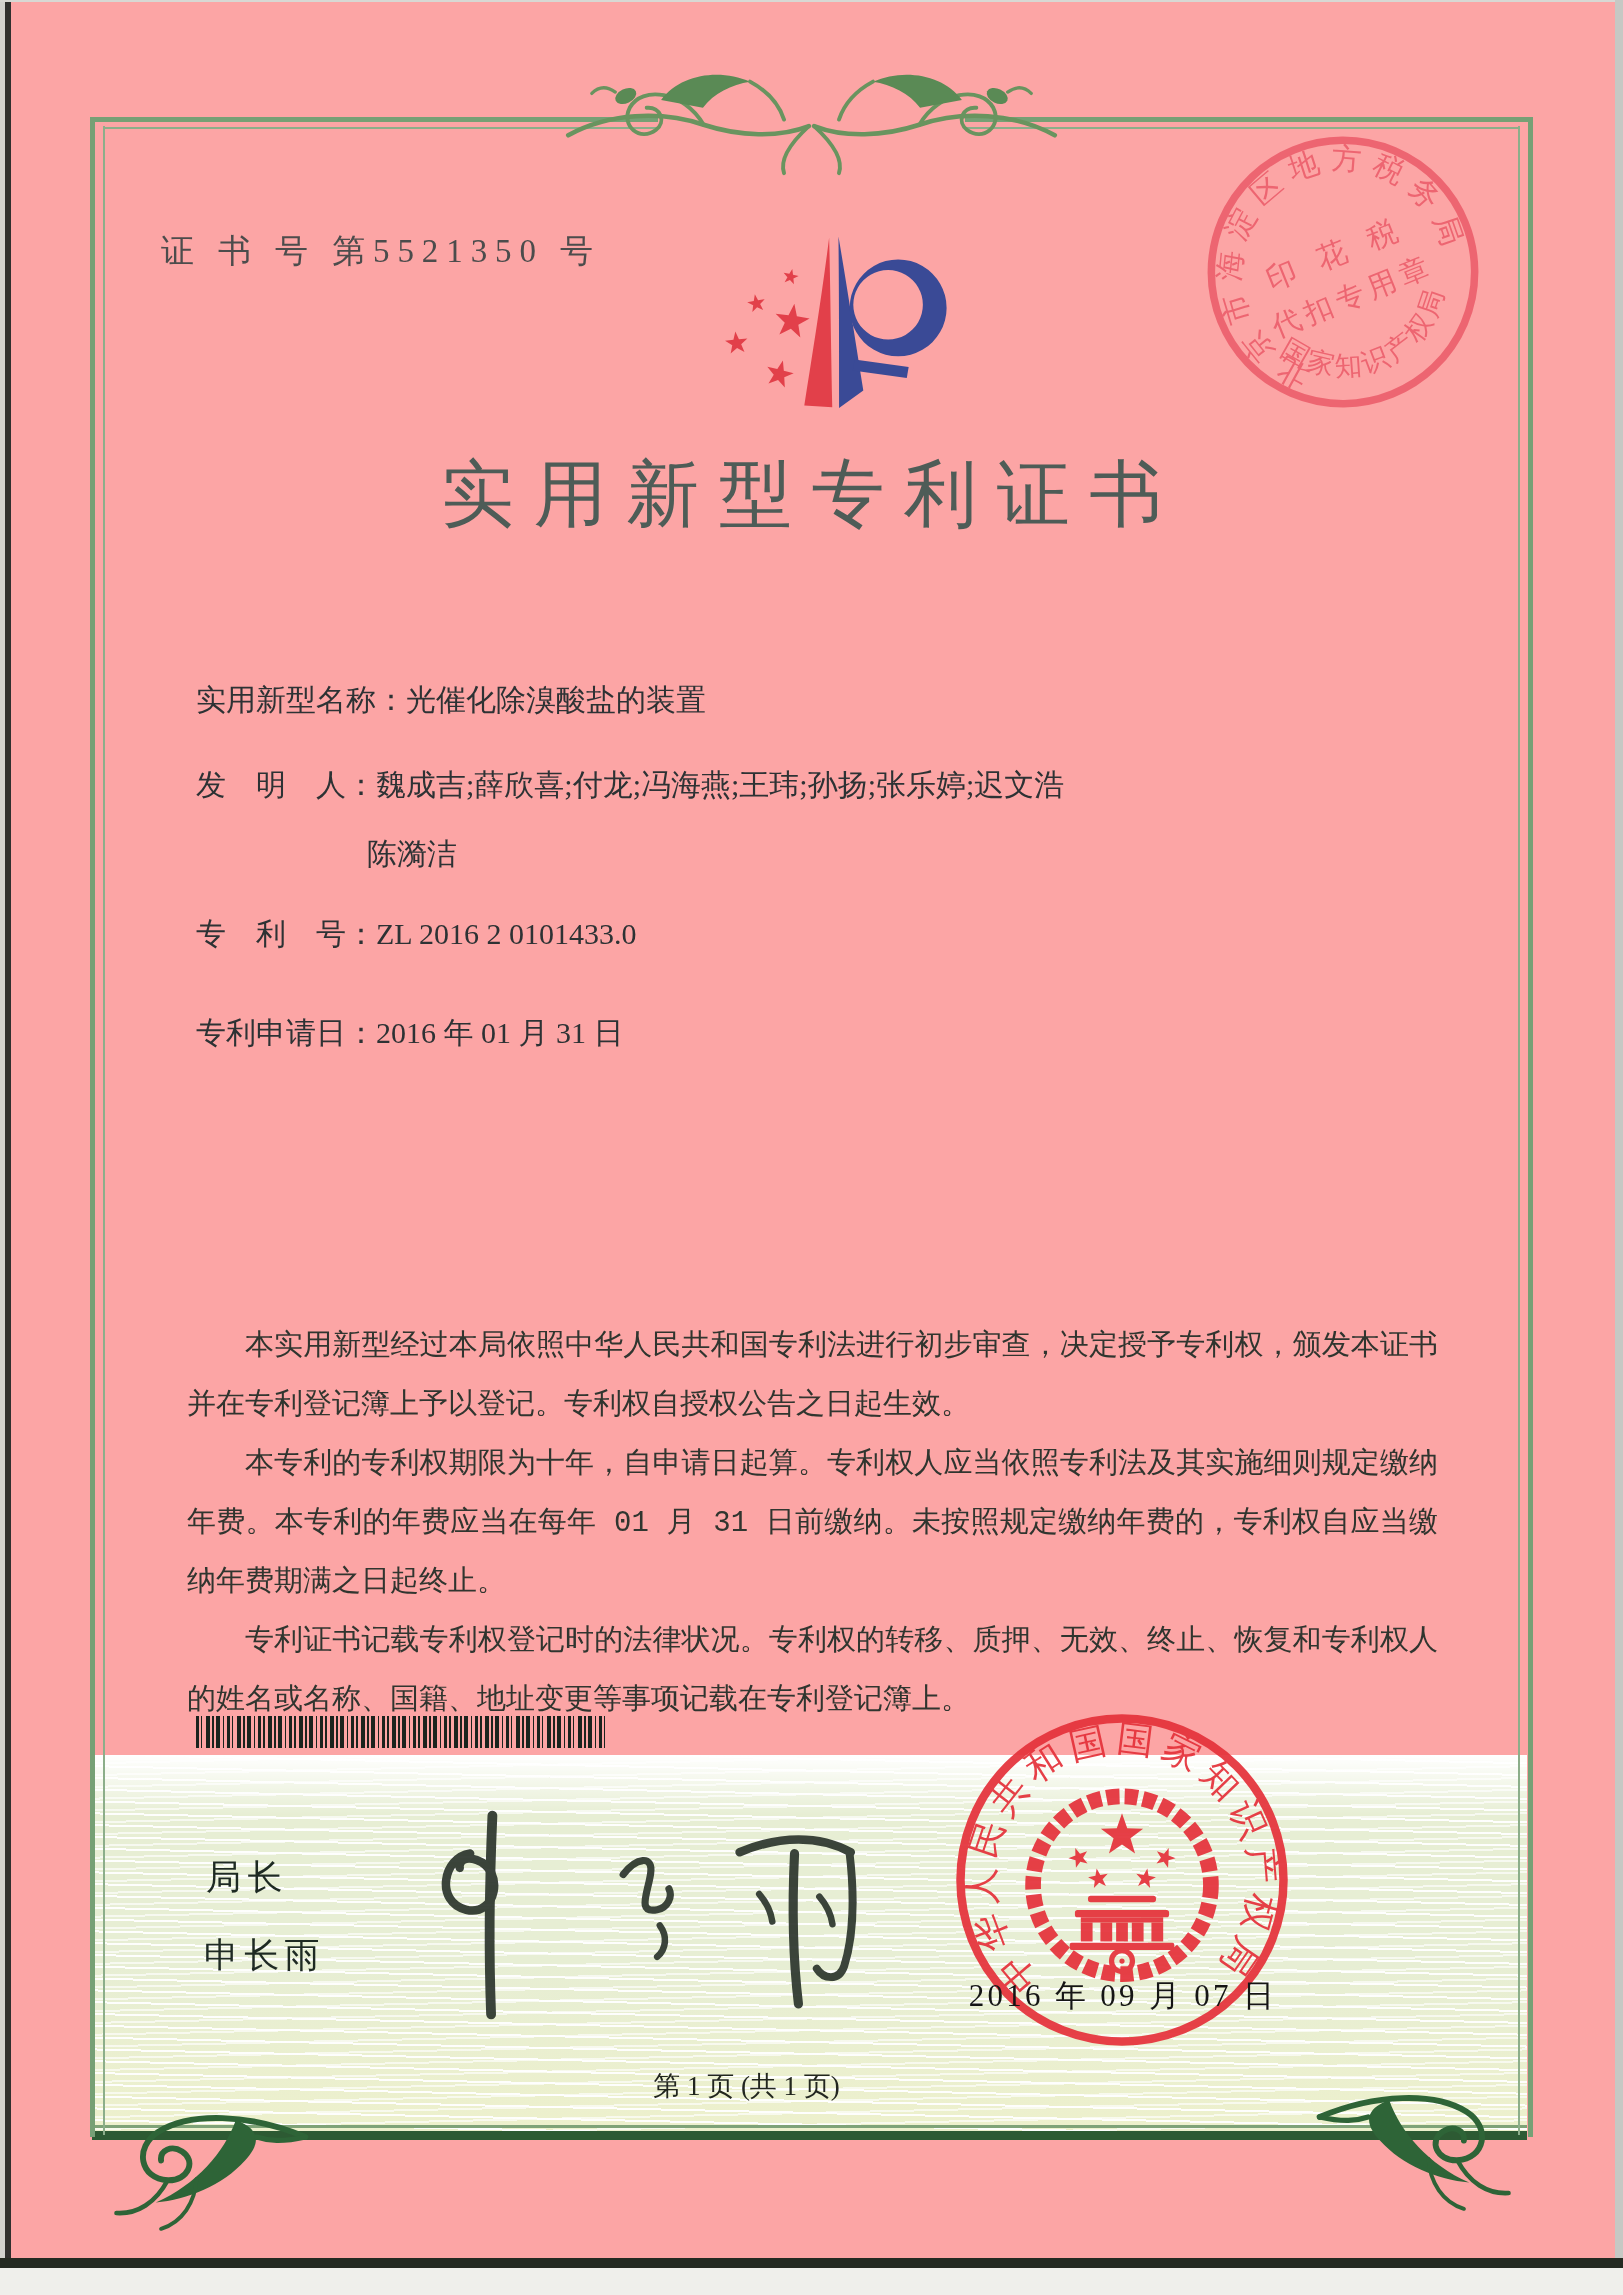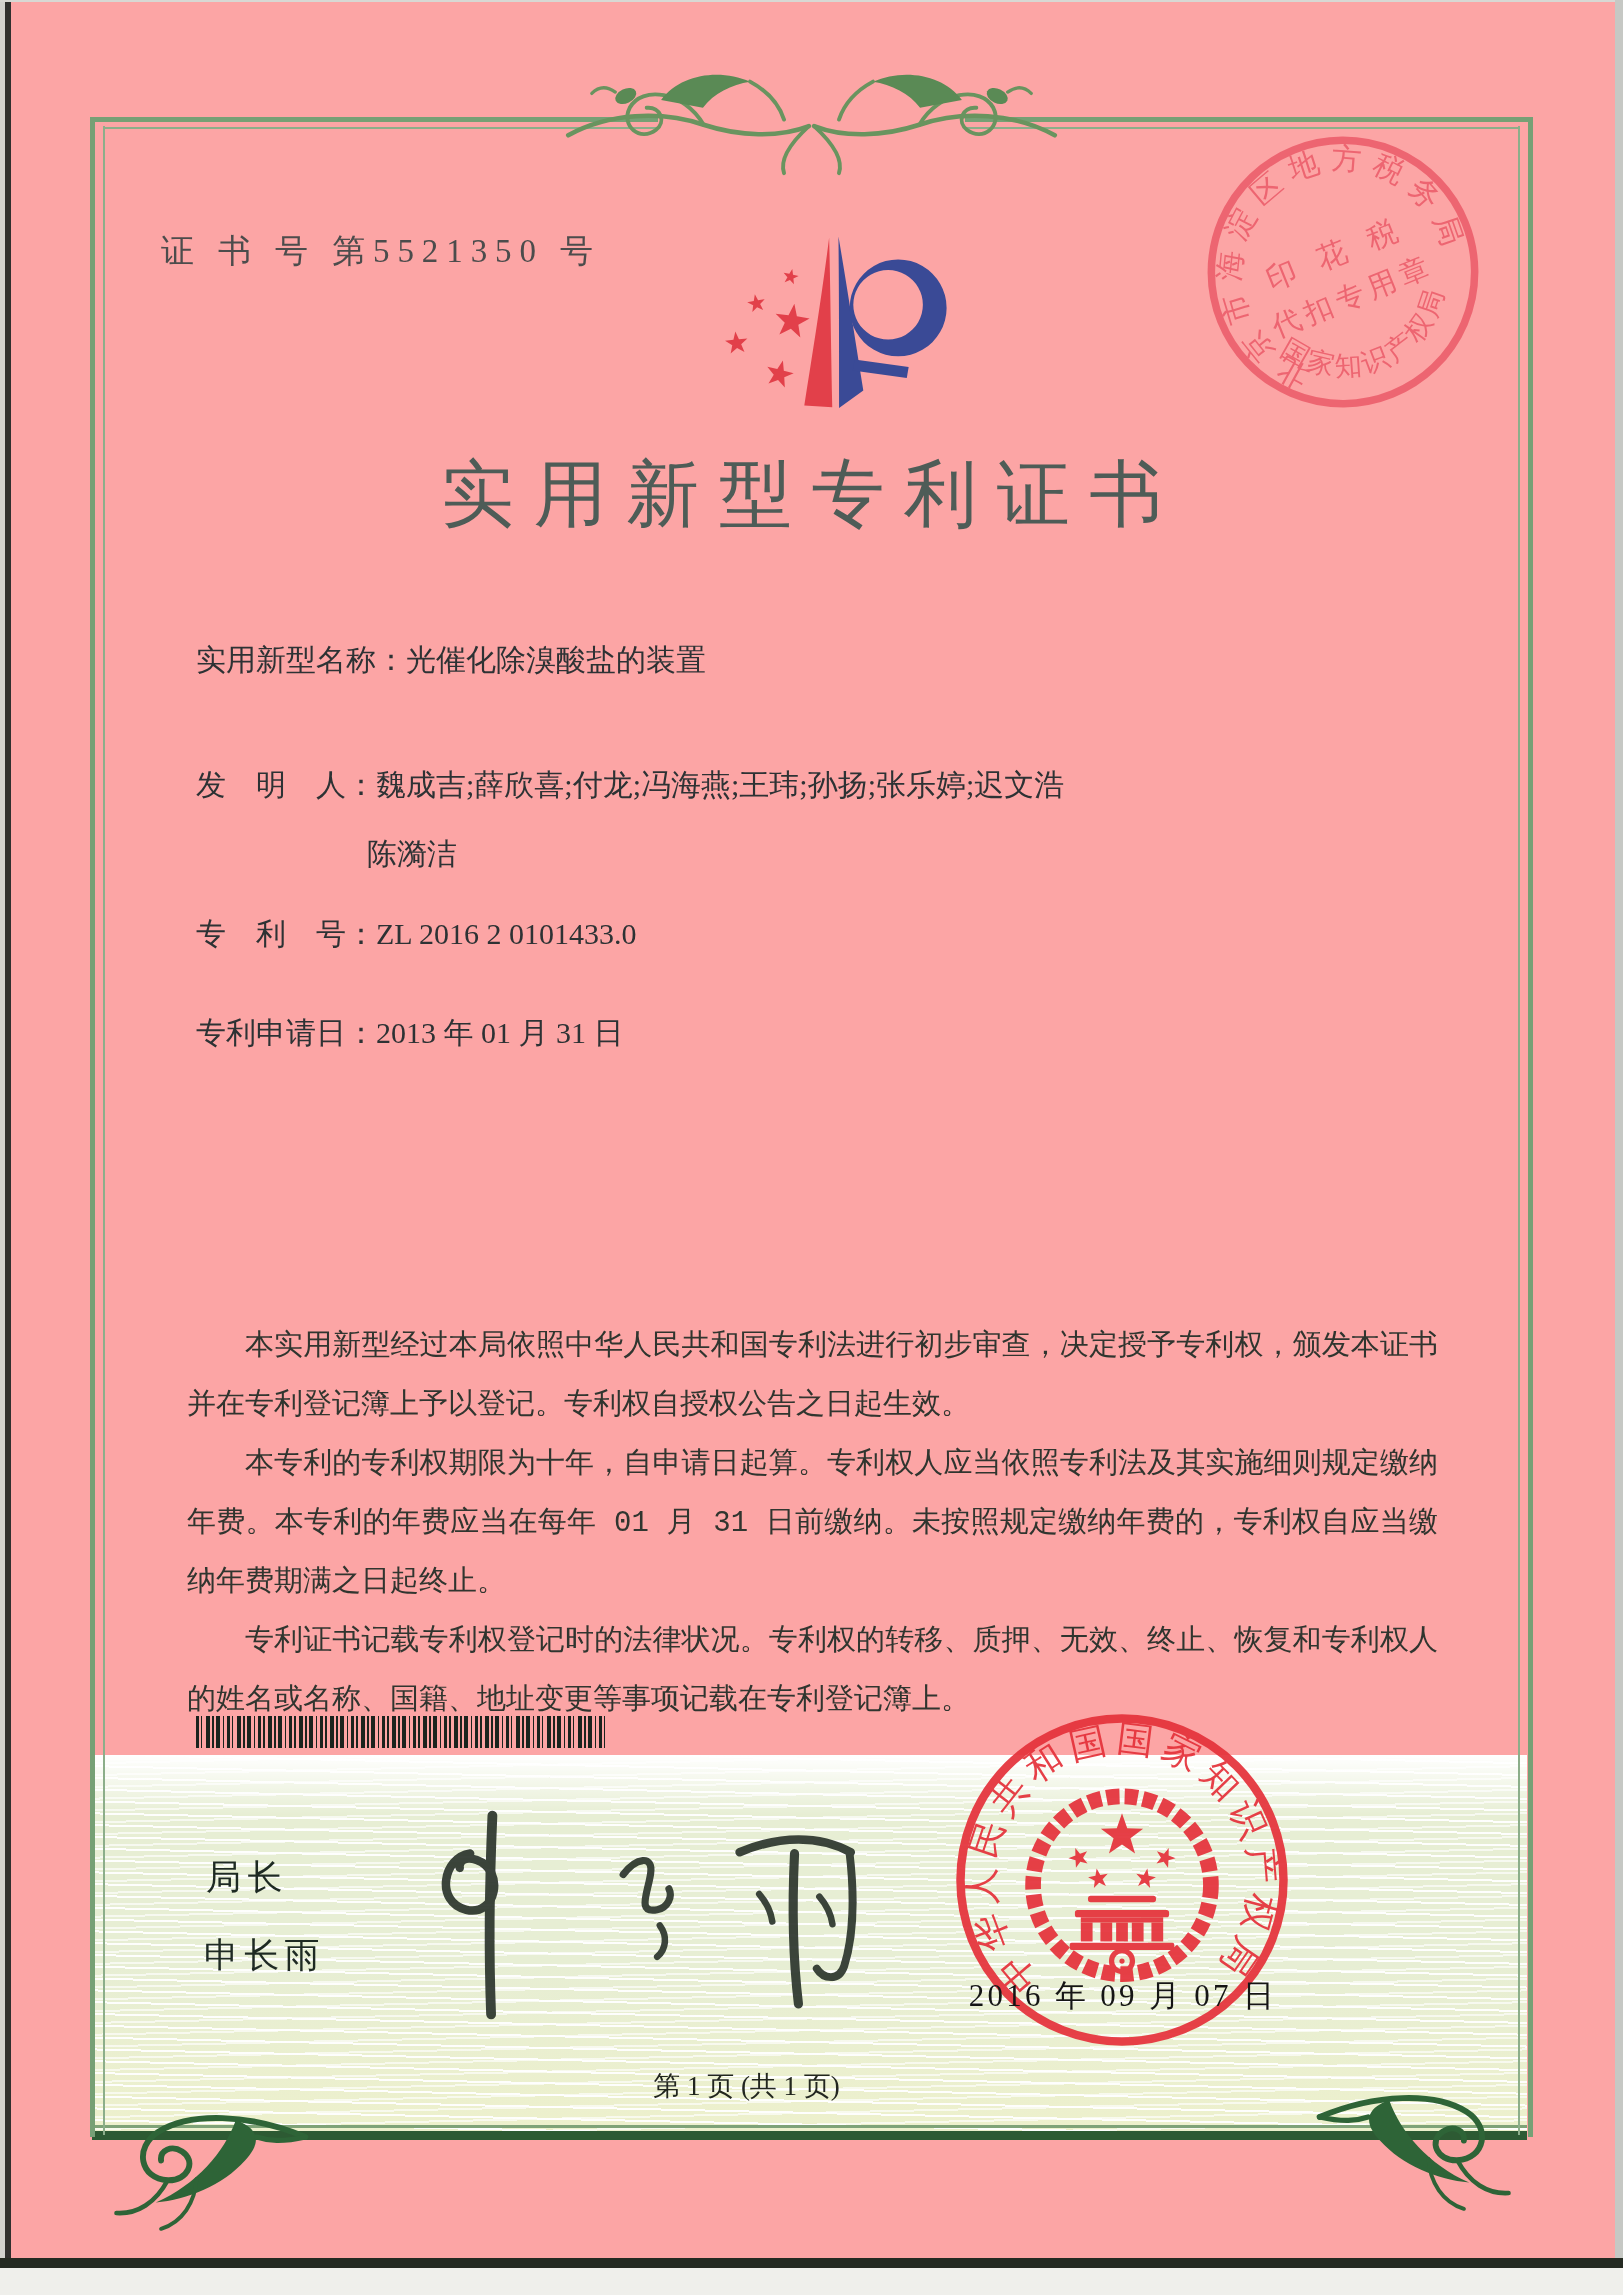--- a/index.html
+++ b/index.html
@@ -36,21 +36,21 @@
       repeating-linear-gradient(-1.3deg, rgba(255,255,255,0) 0 9.8px, rgba(255,255,255,0.65) 9.8px 11.8px),
       linear-gradient(180deg, rgba(248,248,214,0) 55%, rgba(242,242,198,0.55) 100%);
   }
   .band-line1{position:absolute;left:92px;top:2125px;width:1435px;height:3.3px;background:#7fa378;}
   .band-line2{position:absolute;left:92px;top:2131px;width:1435px;height:8.5px;background:#2d5a33;}
   
   .abs{position:absolute;}
   .cert-no{left:161px;top:229px;font-size:33px;letter-spacing:7.9px;color:#4c4c4c;}
   .title{left:0;top:446px;width:1623px;text-align:center;font-size:73px;letter-spacing:19.6px;color:#4e5c57;font-weight:400;}
   .field{left:196px;font-size:30px;color:#2d3234;white-space:nowrap;}
-  .f1{top:640px;} .f2{top:765px;} .f2b{left:367px;top:834px;} .f3{top:914px;}
+  .f1{top:680px;} .f2{top:765px;} .f2b{left:367px;top:834px;} .f3{top:914px;}
   .f4{top:1013px;} .f5{top:1128px;} .f6{top:1242px;}
   .bodytext{left:187px;top:1317px;width:1251px;font-size:29px;line-height:59px;
     color:#30352f;text-align:justify;}
   .bodytext p{margin:0;text-indent:2em;font-family:Liberation Mono, monospace;}
   .barcode{left:196px;top:1716px;width:411px;height:32px;
     background-image:repeating-linear-gradient(90deg,
       #1b231e 0 3.3px, rgba(0,0,0,0) 3.3px 5.2px,
       #1b231e 5.2px 6.5px, rgba(0,0,0,0) 6.5px 9.8px,
       #1b231e 9.8px 14.4px, rgba(0,0,0,0) 14.4px 16.4px,
       #1b231e 16.4px 17.7px, rgba(0,0,0,0) 17.7px 19.6px,
@@ -147,21 +147,21 @@
     <span>实用新型名称：</span><span>光催化除溴酸盐的装置</span>
   </div>
   <div class="abs field f2">
     <span>发　明　人：</span><span>魏成吉;薛欣喜;付龙;冯海燕;王玮;孙扬;张乐婷;迟文浩</span>
   </div>
   <div class="abs field f2b">陈漪洁</div>
   <div class="abs field f3">
     <span>专　利　号：</span><span>ZL 2016 2 0101433.0</span>
   </div>
   <div class="abs field f4">
-    <span>专利申请日：</span><span>2013 年 01 月 31 日</span>
+    <span>专利申请日：</span><span>2016 年 01 月 31 日</span>
   </div>
 
   <div class="abs bodytext">
     <p>本实用新型经过本局依照中华人民共和国专利法进行初步审查，决定授予专利权，颁发本证书并在专利登记簿上予以登记。专利权自授权公告之日起生效。</p>
     <p>本专利的专利权期限为十年，自申请日起算。专利权人应当依照专利法及其实施细则规定缴纳年费。本专利的年费应当在每年 01 月 31 日前缴纳。未按照规定缴纳年费的，专利权自应当缴纳年费期满之日起终止。</p>
     <p>专利证书记载专利权登记时的法律状况。专利权的转移、质押、无效、终止、恢复和专利权人的姓名或名称、国籍、地址变更等事项记载在专利登记簿上。</p>
   </div>
 
   <div class="abs barcode"></div>
 

